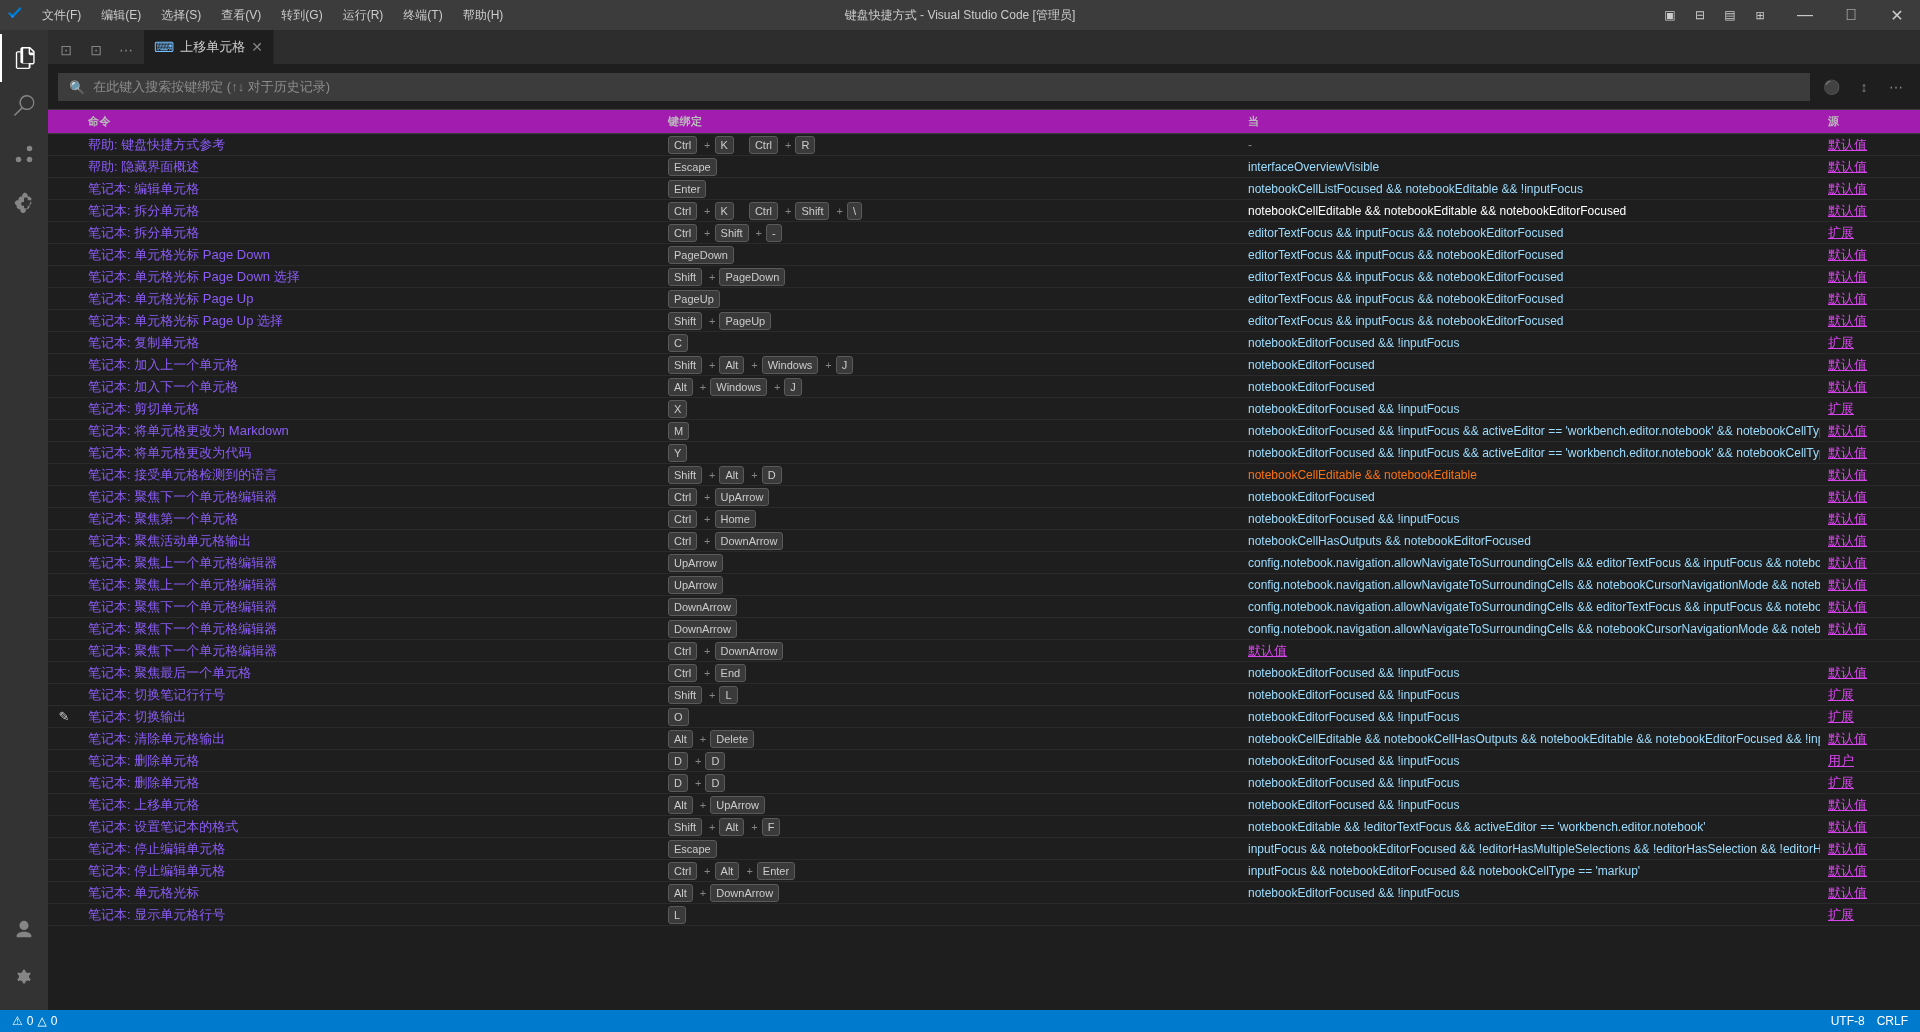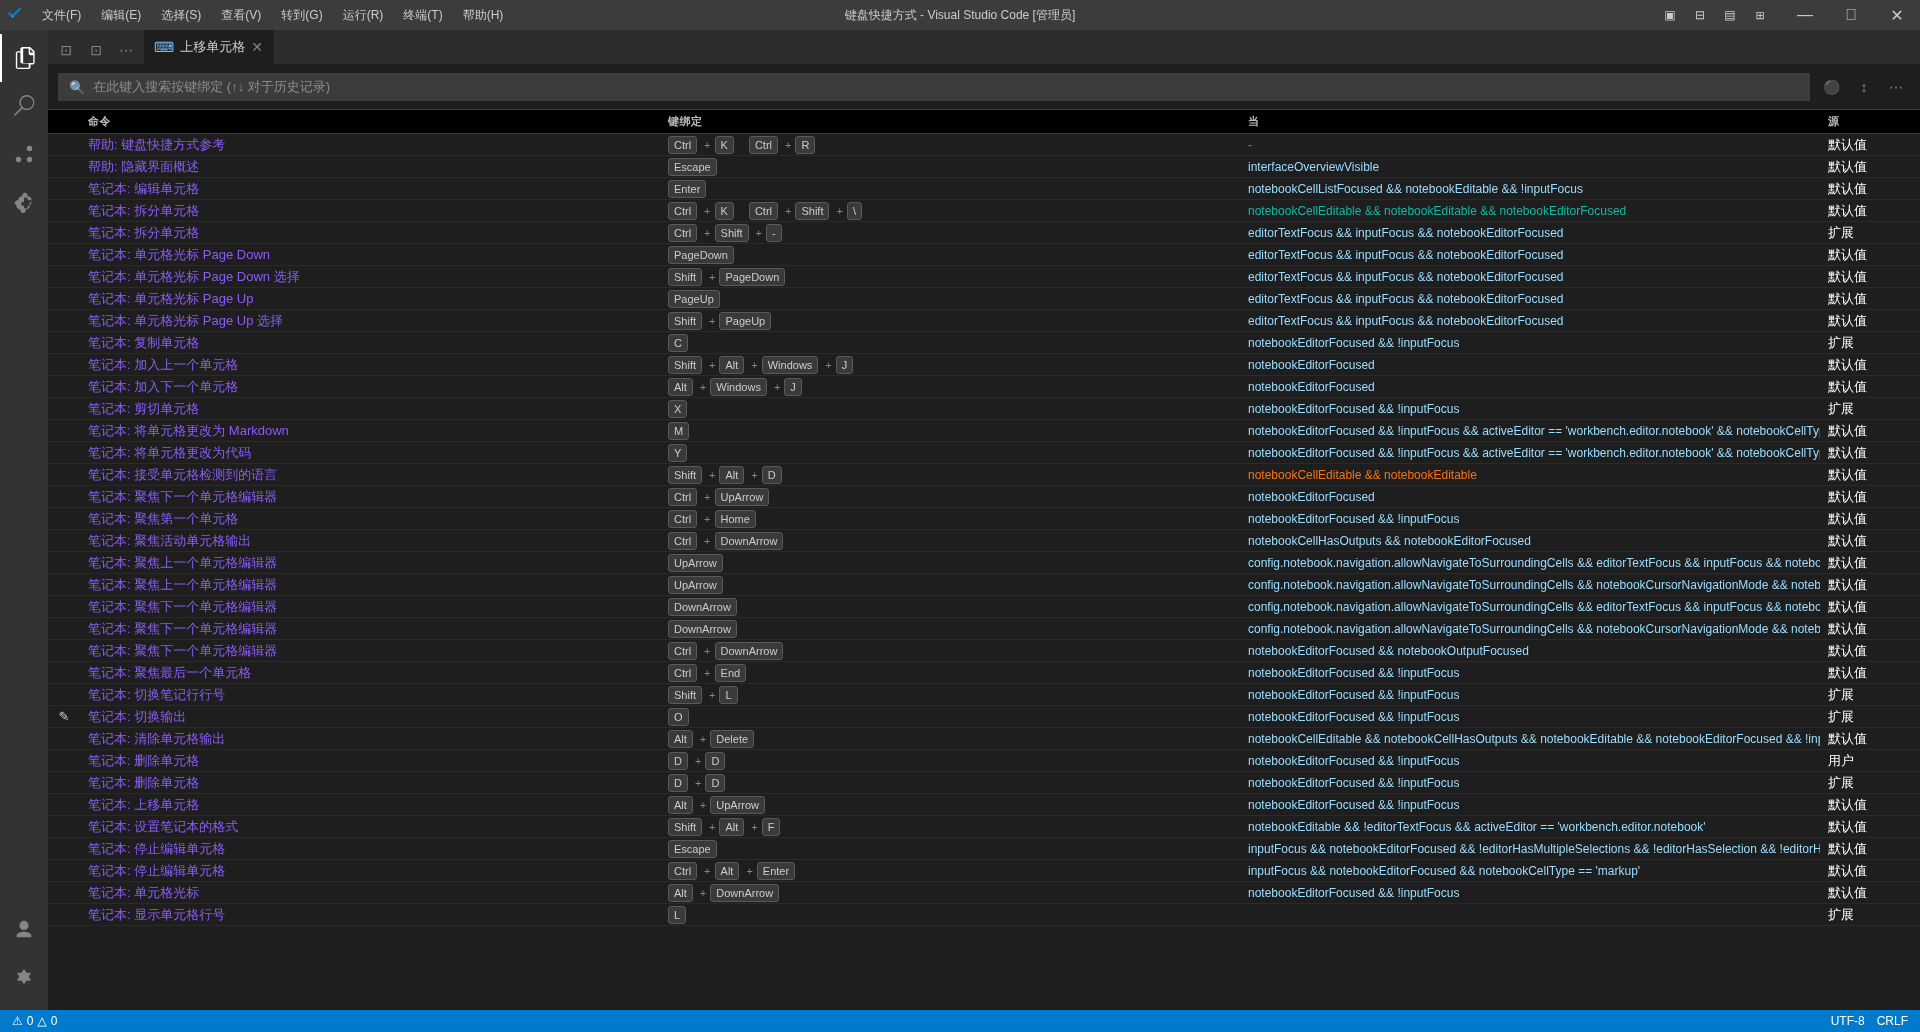--- a/index.html
+++ b/index.html
@@ -197,21 +197,21 @@
       background: #1e1e1e;
     }
     .keybindings-table::-webkit-scrollbar-thumb {
       background: #424242;
     }
 
     .table-header {
       display: grid;
       grid-template-columns: 32px 1fr 1fr 1fr 100px;
       height: 24px;
-      background: #000000;
+      background: #a21caf;
       border-bottom: 1px solid #3c3c3c;
       position: sticky;
       top: 0;
       z-index: 10;
     }
     .table-header-cell {
       display: flex;
       align-items: center;
       padding: 0 8px;
       font-size: 11px;
@@ -239,21 +239,22 @@
       white-space: nowrap;
     }
     .table-cell.command-cell {
       color: #8b5cf6;
     }
     .table-cell.when-cell {
       color: #9cdcfe;
       font-size: 12px;
     }
     .table-cell.source-cell {
-      color: #ffffff;
+      color: #d946ef;
+      text-decoration: underline;
     }
     .table-cell.icon-cell {
       justify-content: center;
       color: #858585;
     }
 
     
     .keybinding-badge {
       display: inline-flex;
       align-items: center;
@@ -475,21 +476,21 @@
                   <span class="keybinding-plus">+</span>
                   <span class="keybinding-badge">K</span>
                   <span class="keybinding-separator"></span>
                   <span class="keybinding-badge">Ctrl</span>
                   <span class="keybinding-plus">+</span>
                   <span class="keybinding-badge">Shift</span>
                   <span class="keybinding-plus">+</span>
                   <span class="keybinding-badge">\</span>
                 </div>
               </div>
-              <div class="table-cell when-cell" style="font-size: 12px; color: #14b8a6;">notebookCellEditable &amp;&amp; notebookEditable &amp;&amp; notebookEditorFocused</div>
+              <div class="table-cell when-cell" style="font-size: 12px; color: #ffffff;">notebookCellEditable &amp;&amp; notebookEditable &amp;&amp; notebookEditorFocused</div>
               <div class="table-cell source-cell">默认值</div>
             </div>
             <div class="table-row">
               <div class="table-cell icon-cell"></div>
               <div class="table-cell command-cell">笔记本: 拆分单元格</div>
               <div class="table-cell">
                 <div class="keybinding-container">
                   <span class="keybinding-badge">Ctrl</span>
                   <span class="keybinding-plus">+</span>
                   <span class="keybinding-badge">Shift</span>
@@ -725,21 +726,20 @@
             <div class="table-row">
               <div class="table-cell icon-cell"></div>
               <div class="table-cell command-cell">笔记本: 聚焦下一个单元格编辑器</div>
               <div class="table-cell">
                 <div class="keybinding-container">
                   <span class="keybinding-badge">Ctrl</span>
                   <span class="keybinding-plus">+</span>
                   <span class="keybinding-badge">DownArrow</span>
                 </div>
               </div>
-              <div class="table-cell when-cell" style="font-size: 12px; color: rgb(156, 220, 254);">notebookEditorFocused &amp;&amp; notebookOutputFocused</div>
               <div class="table-cell source-cell">默认值</div>
             </div>
             <div class="table-row">
               <div class="table-cell icon-cell"></div>
               <div class="table-cell command-cell">笔记本: 聚焦最后一个单元格</div>
               <div class="table-cell">
                 <div class="keybinding-container">
                   <span class="keybinding-badge">Ctrl</span>
                   <span class="keybinding-plus">+</span>
                   <span class="keybinding-badge">End</span>

